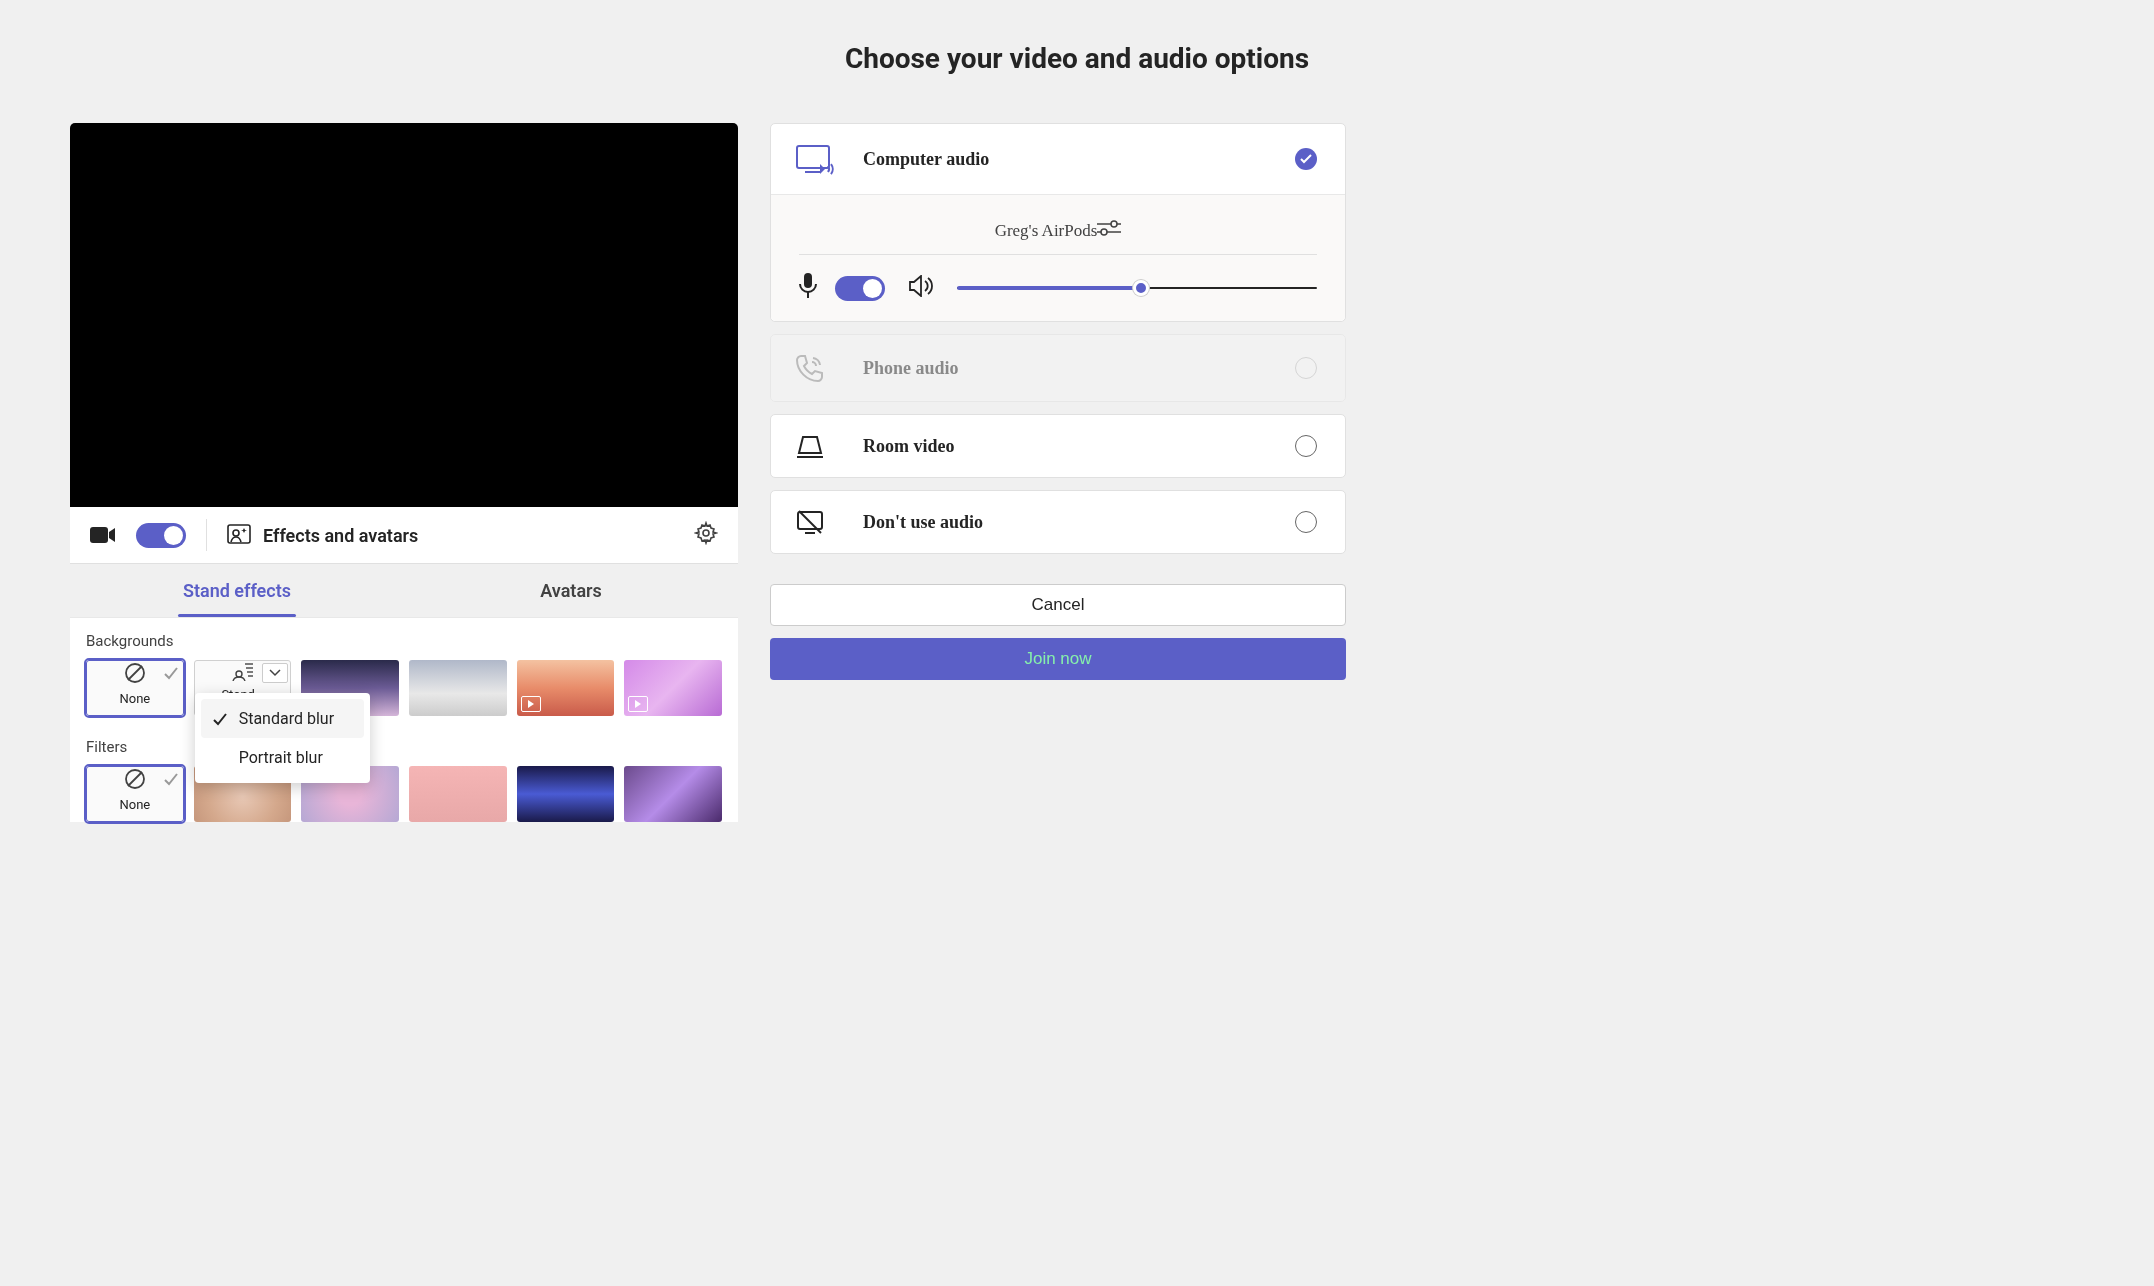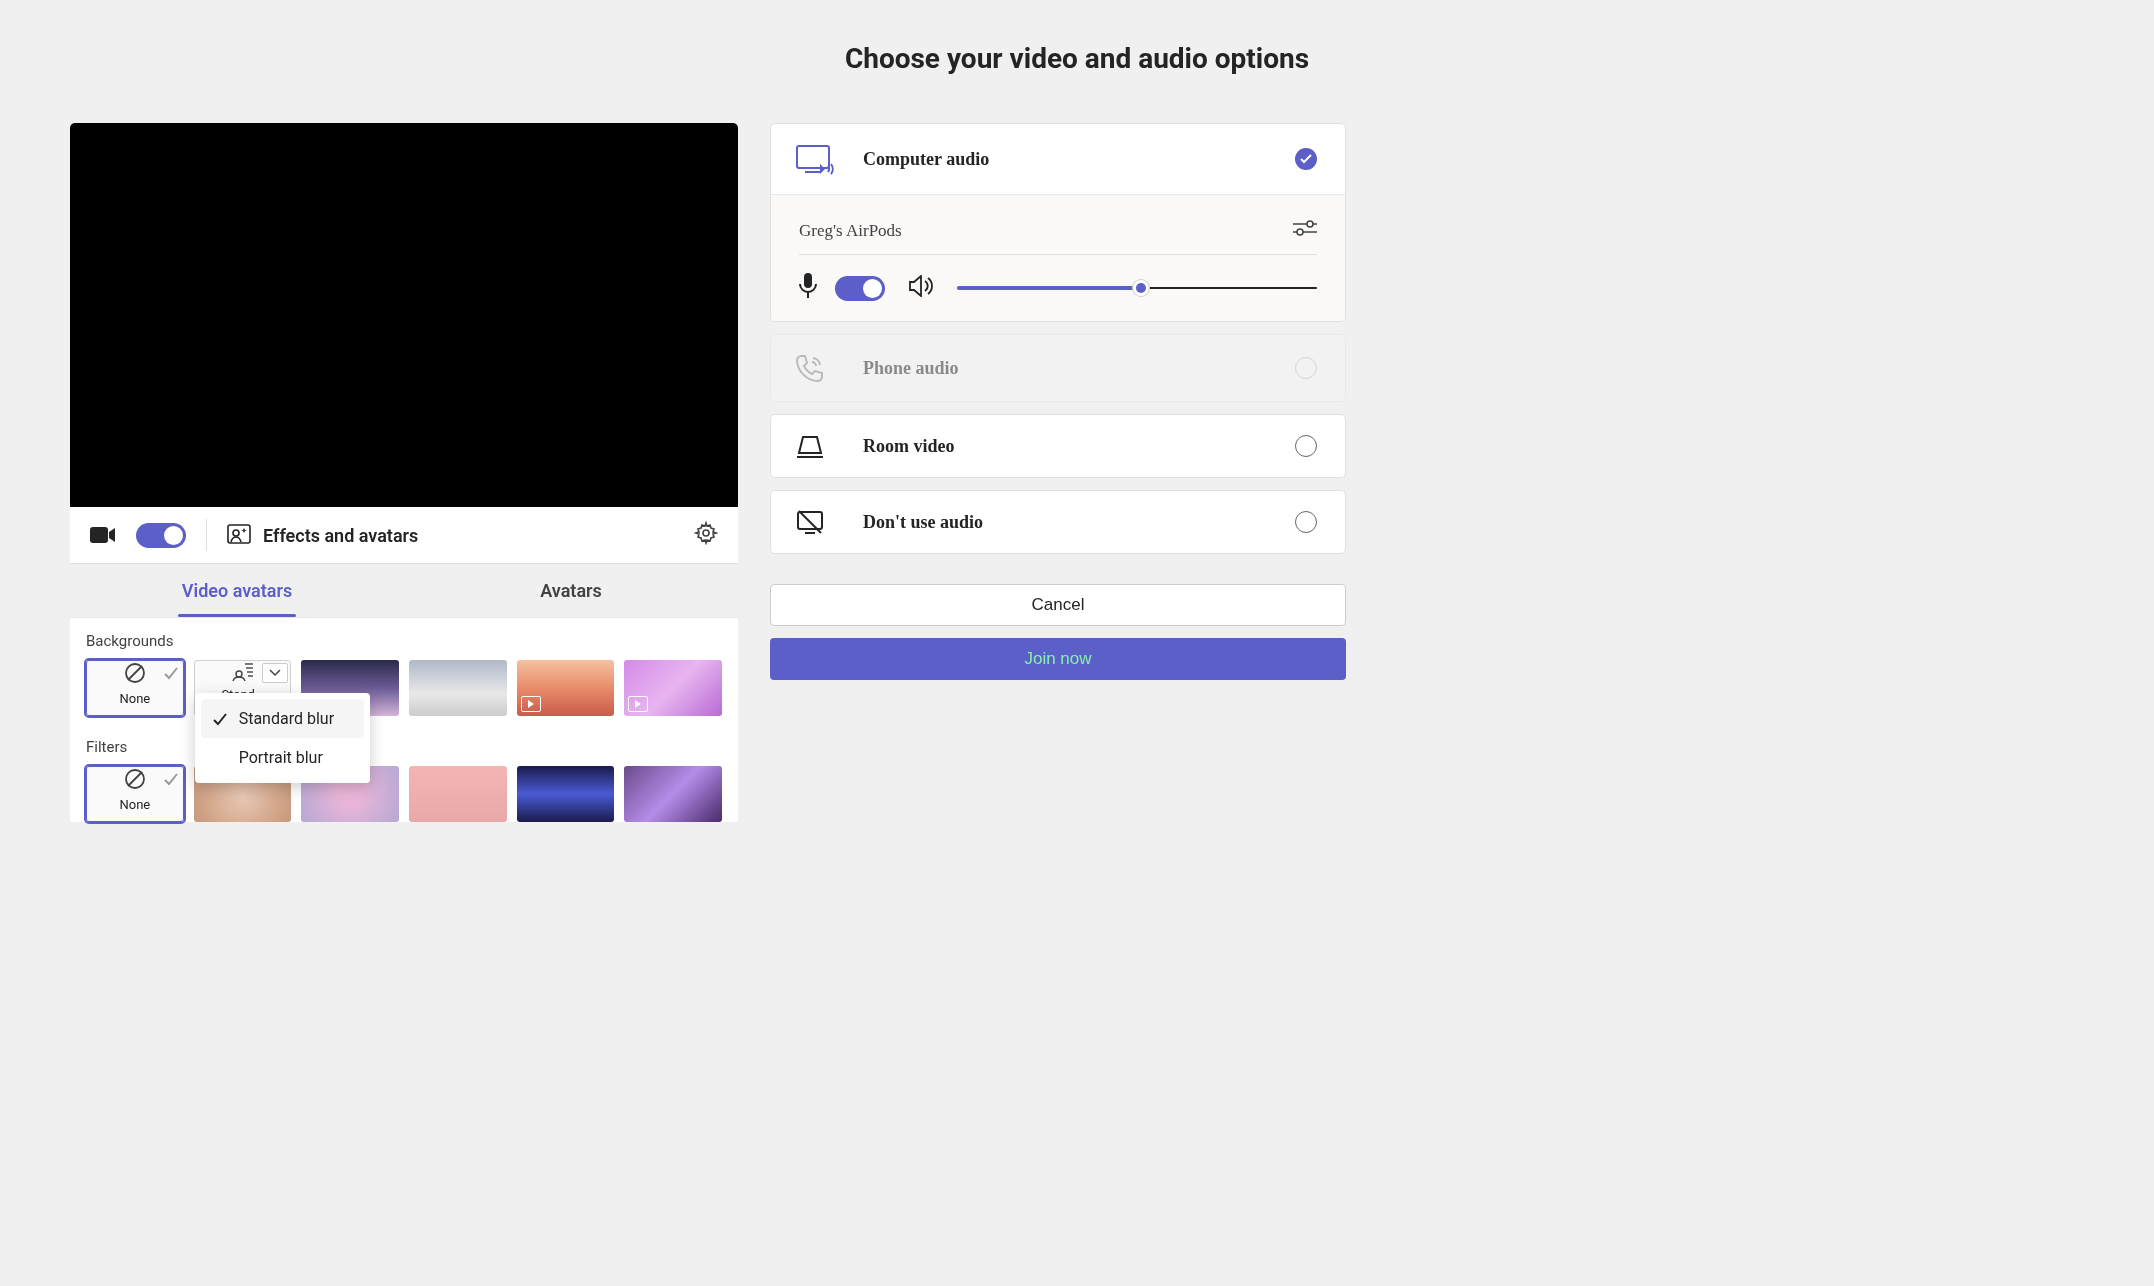--- a/index.html
+++ b/index.html
@@ -126,21 +126,21 @@
   .radio-ring { width: 22px; height: 22px; border-radius: 50%; border: 1.5px solid #666; }
   .radio-sel {
     width: 22px; height: 22px; border-radius: 50%; background:#5b5fc7;
     display:flex; align-items:center; justify-content:center;
   }
   .expanded-panel {
     background: #faf9f8; padding: 12px 28px 18px 28px; border-top:1px solid #e8e8e8;
     border-radius: 0 0 5px 5px;
   }
   .device-row {
-    display:flex; align-items:center; justify-content:space-between; padding: 12px 0;
+    display:flex; align-items:center; justify-content:center; padding: 12px 0;
     border-bottom: 1px solid #e0e0e0; font-size:17px; color:#424242;
   }
   .controls-row { display:flex; align-items:center; gap:24px; padding-top:18px; }
   .mic-toggle { display:flex; align-items:center; gap:18px; }
   .slider-wrap { display:flex; align-items:center; gap:24px; flex:1; }
   .slider {
     flex:1; height: 4px; position: relative;
   }
   .slider-track-bg { position:absolute; inset:0; background:#242424; border-radius:2px; height:2px; top:1px;}
   .slider-track-fg { position:absolute; left:0; top:0; height:4px; background:#5b5fc7; border-radius:2px; width:51%; }
@@ -195,21 +195,21 @@
       <span class="gear-btn">
         <svg width="24" height="24" viewBox="0 0 24 24" fill="none" stroke="#424242" stroke-width="1.6">
             <circle cx="12" cy="12" r="3"></circle>
             <path d="M12 2 L13 5 L16 4 L17 7 L20 8 L19 11 L22 12 L19 13 L20 16 L17 17 L16 20 L13 19 L12 22 L11 19 L8 20 L7 17 L4 16 L5 13 L2 12 L5 11 L4 8 L7 7 L8 4 L11 5 Z"></path>
           </svg>
       </span>
     </div>
 
     <div class="tabs">
       <div class="tab active">
-        <span>Video avatars</span>
+        <span>Stand effects</span>
       </div>
       <div class="tab">
         <span>Avatars</span>
       </div>
     </div>
 
     <div class="effects-panel">
       <div class="section-label">Backgrounds</div>
       <div class="thumbs">
         <div class="thumb selected">

